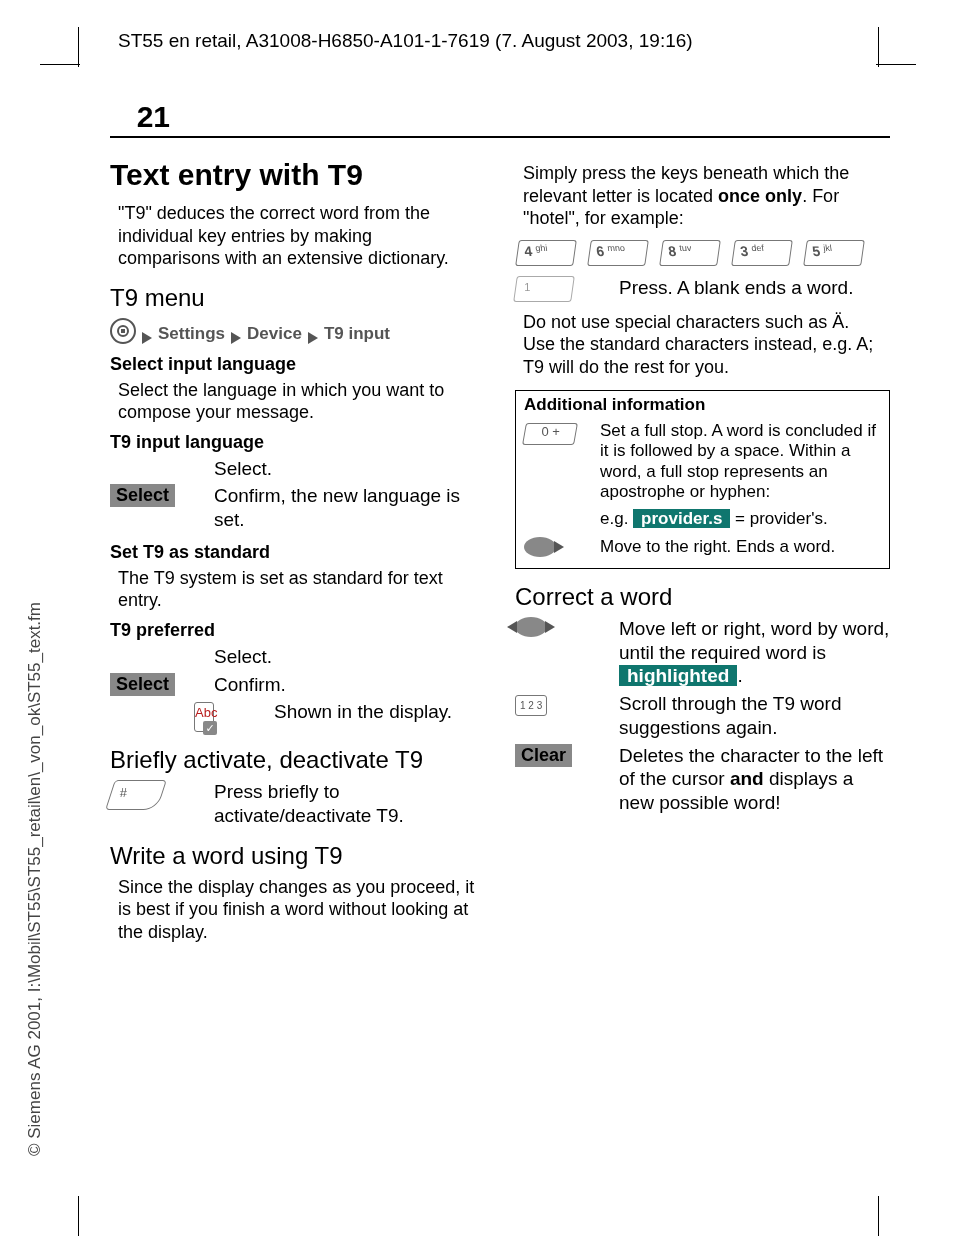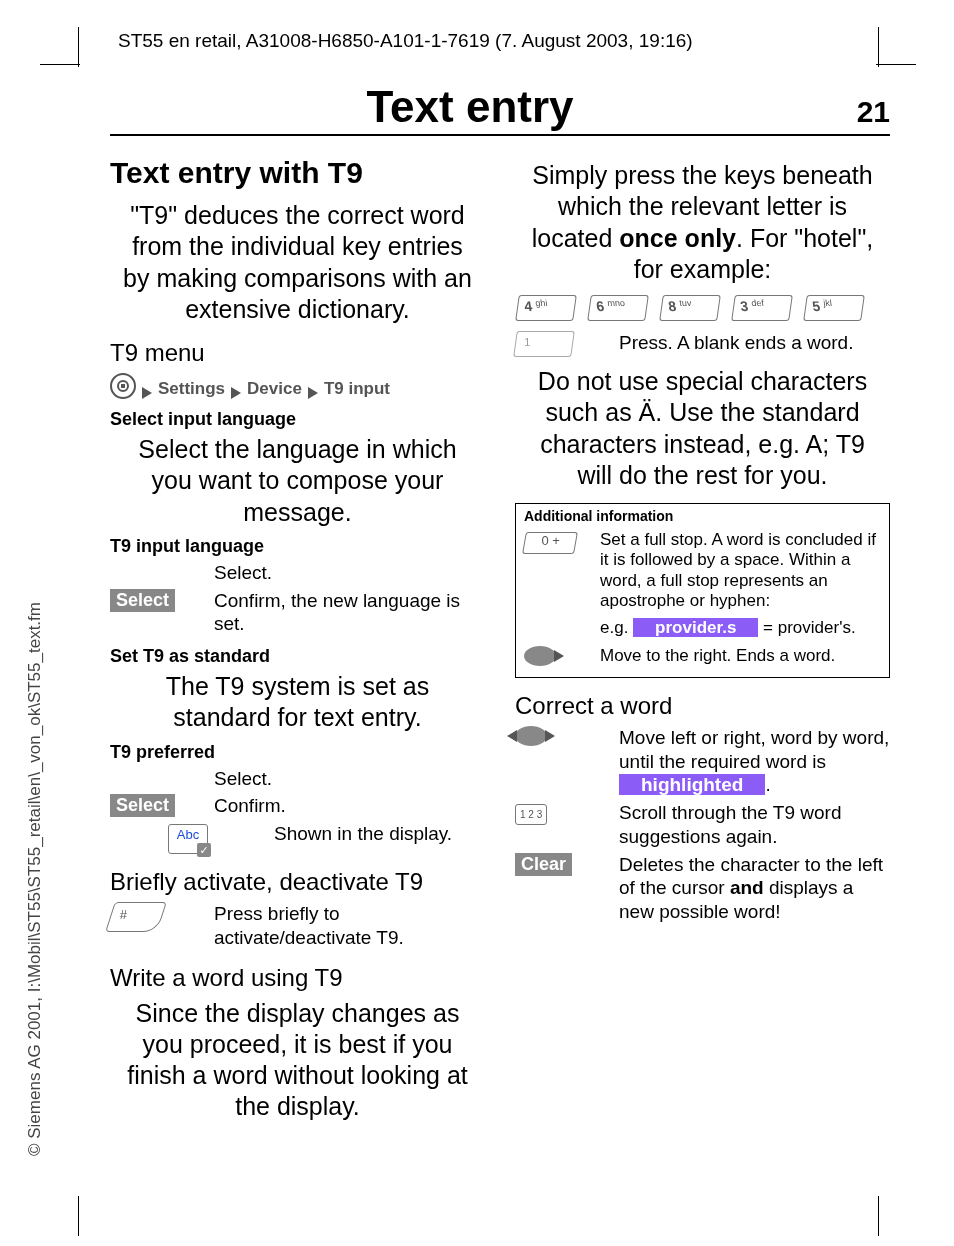--- a/index.html
+++ b/index.html
@@ -22,21 +22,21 @@
     white-space: nowrap;
   }
   .page {
     position: absolute;
     left: 110px;
     top: 30px;
     width: 780px;
   }
   .header-line {
     font-size: 19px;
-    margin-bottom: 30px;
+    margin-bottom: 48px;
     padding-left: 8px;
   }
   .title-row {
     display: flex;
     align-items: baseline;
     border-bottom: 2px solid #000;
     padding-bottom: 2px;
     margin-bottom: 20px;
   }
   .page-title {
@@ -68,24 +68,23 @@
     font-size: 24px;
     font-weight: normal;
     margin: 14px 0 6px;
   }
   h3.subsub {
     font-size: 18px;
     font-weight: bold;
     margin: 10px 0 4px;
   }
   p.body {
-    font-size: 25px;
+    font-size: 18px;
     line-height: 1.25;
     margin: 4px 8px;
-    text-align: center;
   }
   .bold-label {
     font-size: 18px;
     font-weight: bold;
     margin: 8px 0 2px;
   }
   .nav-path {
     display: flex;
     align-items: flex-end;
     gap: 6px;
@@ -125,31 +124,31 @@
     flex: 0 0 80px;
     font-size: 19px;
   }
   .row .right {
     flex: 1;
     font-size: 19px;
     line-height: 1.25;
   }
   .softkey {
     background: #888;
-    color: #ffffff;
+    color: #000000;
     font-weight: bold;
     padding: 1px 6px;
     font-size: 18px;
     display: inline-block;
   }
   .hl {
-    background: #8b5cf6;
+    background: #0f766e;
     color: #fff;
     font-weight: bold;
-    padding: 0 22px;
+    padding: 0 8px;
   }
   .hash-key {
     display: inline-block;
     width: 52px; height: 30px;
     position: relative;
     border: 1.5px solid #777;
     border-radius: 4px 4px 14px 4px;
     transform: skewX(-18deg);
     font-size: 13px;
     color: #555;
@@ -199,21 +198,21 @@
     flex-wrap: wrap;
   }
   .info-box {
     border: 1.5px solid #000;
     margin: 12px 0;
     font-size: 17px;
   }
   .info-box .ib-head {
     font-weight: bold;
     padding: 4px 8px;
-    font-size: 14px;
+    font-size: 17px;
   }
   .info-box .ib-row {
     display: flex;
     gap: 10px;
     padding: 2px 8px 6px;
   }
   .info-box .ib-left { flex: 0 0 66px; }
   .info-box .ib-right { flex: 1; line-height: 1.2; }
   .zero-key {
     display:inline-block;
@@ -252,29 +251,29 @@
   .nav-ellipse.both::after {
     content: "";
     position: absolute;
     right: -8px; top: 4px;
     border-left: 10px solid #555;
     border-top: 6px solid transparent;
     border-bottom: 6px solid transparent;
   }
   .abc-icon {
     display:inline-block;
-    width: 40px; height: 30px;
+    width: 20px; height: 30px;
     border: 1.5px solid #777;
     border-radius: 3px;
     font-size: 13px;
     text-align: center;
     line-height: 20px;
-    color: #1d4ed8;
-    position: relative;
-    margin-left: 58px;
+    color: #b91c1c;
+    position: relative;
+    margin-left: 84px;
   }
   .abc-icon::after {
     content: "✓";
     position: absolute;
     right: -4px; bottom: -4px;
     background: #888;
     color: #fff;
     font-size: 11px;
     width: 14px; height: 14px;
     border-radius: 2px;
@@ -304,21 +303,20 @@
 <div class="crop-marks crop-v" style="left:78px; top:27px;"></div>
 <div class="crop-marks crop-h" style="right:38px; top:64px;"></div>
 <div class="crop-marks crop-v" style="right:75px; top:27px;"></div>
 <div class="crop-marks crop-v" style="left:78px; bottom:10px;"></div>
 <div class="crop-marks crop-v" style="right:75px; bottom:10px;"></div>
 
 <div class="page">
   <div class="header-line">ST55 en retail, A31008-H6850-A101-1-7619 (7. August 2003, 19:16)</div>
 
   <div class="title-row">
-    <div class="page-title">Text entry</div>
     <div class="page-num">21</div>
   </div>
 
   <div class="columns">
 
     <div class="col">
       <h1 class="section">Text entry with T9</h1>
       <p class="body">"T9" deduces the correct word from the individual key entries by making comparisons with an extensive dictionary.</p>
 
       <h2 class="sub">T9 menu</h2>

